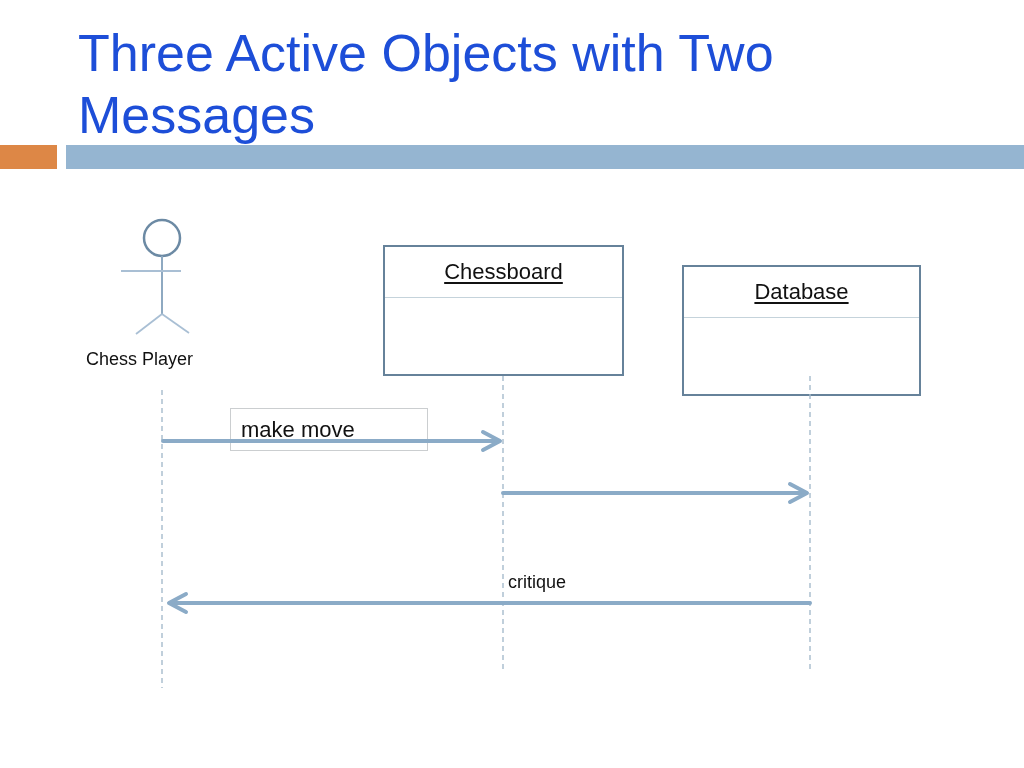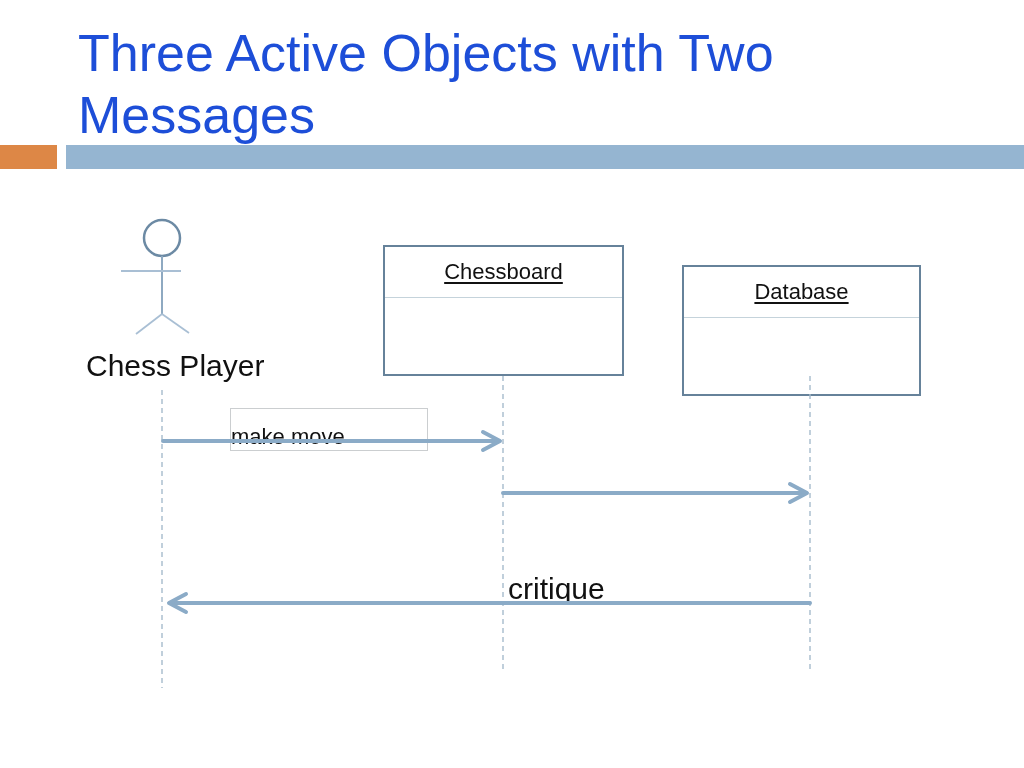--- a/index.html
+++ b/index.html
@@ -53,36 +53,37 @@
     justify-content: center;
     font-size: 22px;
   }
   .obj-head span {
     text-decoration: underline;
     text-underline-offset: 3px;
   }
   
   .float-label {
     position: absolute;
-    font-size: 30px;
+    font-size: 18px;
     color: #111111;
     white-space: nowrap;
   }
   .actor-label   { left: 86px;  top: 349px; }
   .record-label  { left: 566px; top: 459px; }
   .critique-label{ left: 508px; top: 572px; }
   .msg-box {
     position: absolute;
     left: 230px; top: 408px;
     width: 198px; height: 43px;
     box-sizing: border-box;
     border: 1px solid #CBCED0;
     background: transparent;
     display: flex;
-    align-items: flex-end;
+    align-items: center;
+    padding-left: 10px;
     font-size: 22px;
   }
   
   .diagram-svg {
     position: absolute;
     left: 0; top: 0;
     width: 1024px; height: 768px;
     pointer-events: none;
     z-index: 5;
   }

